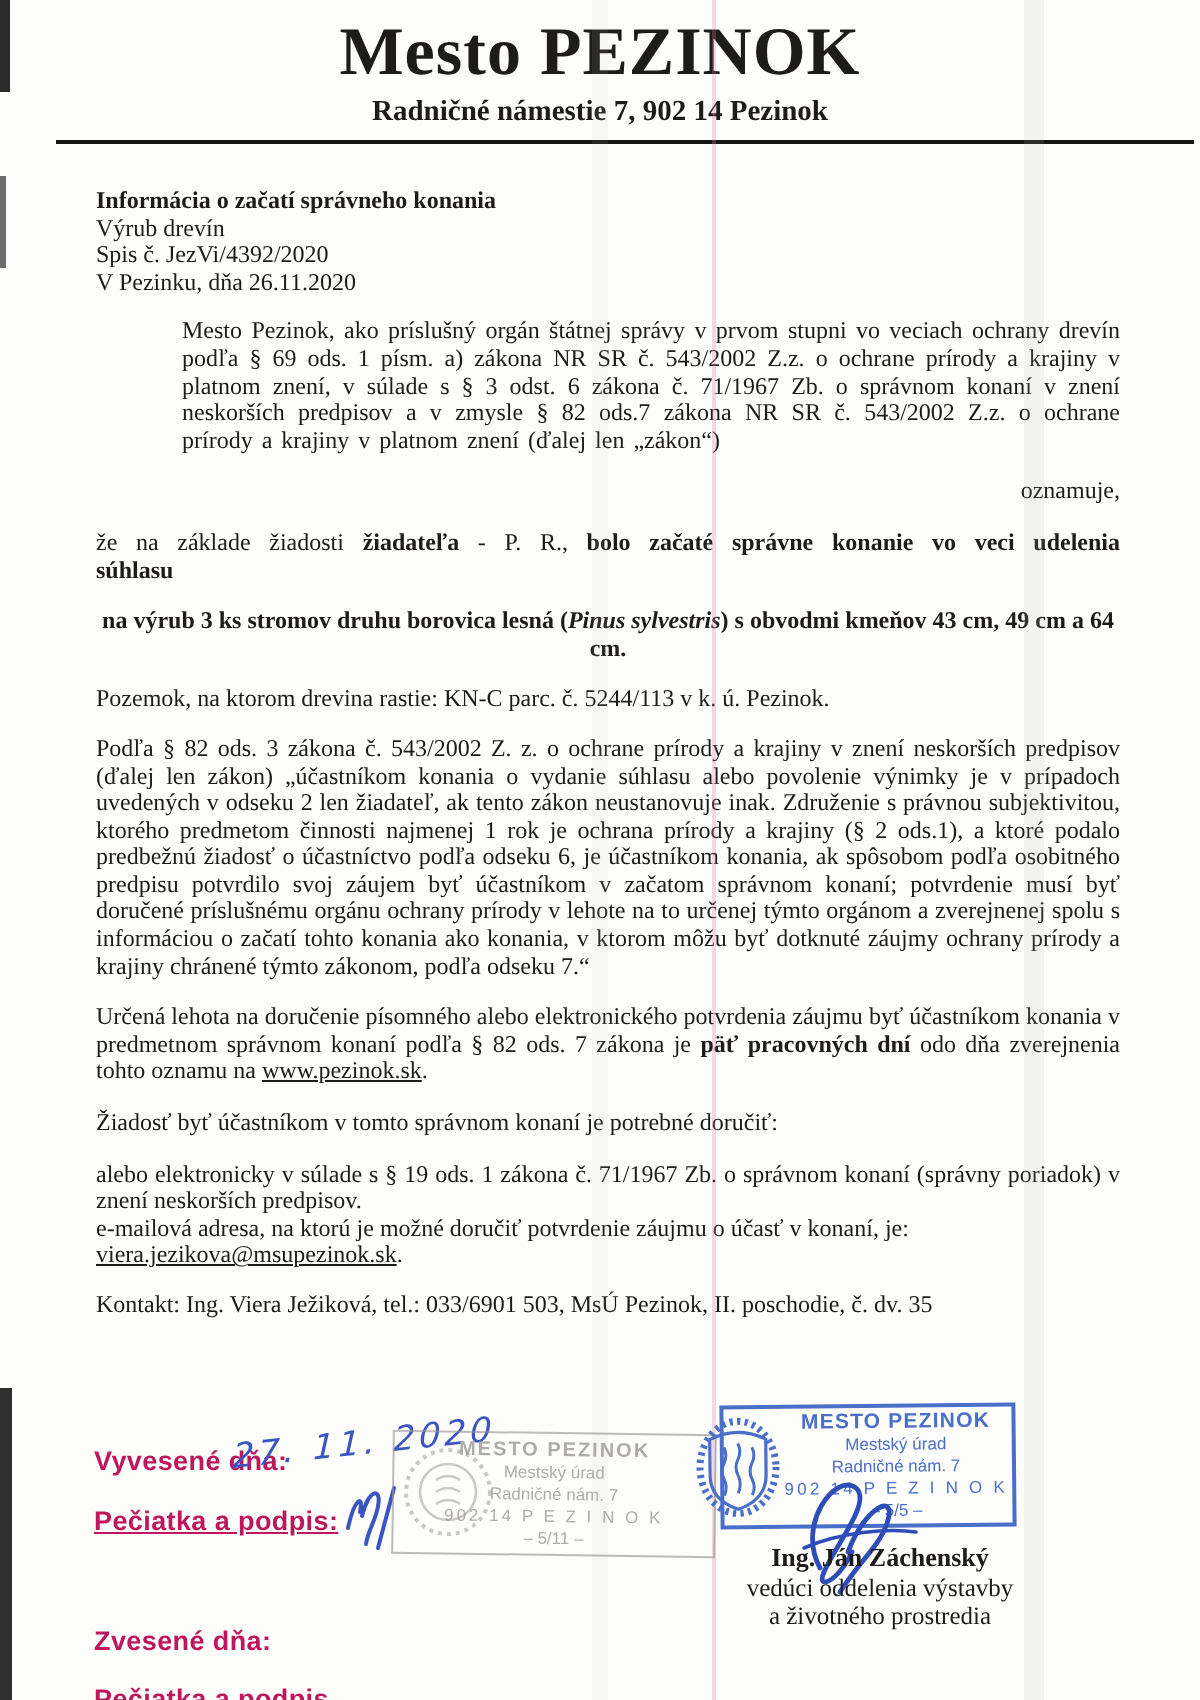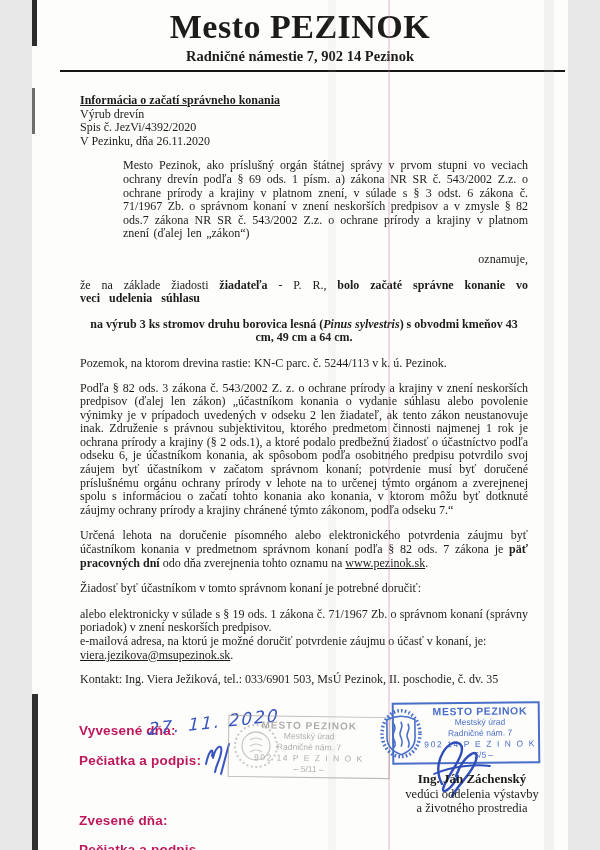--- a/index.html
+++ b/index.html
@@ -1,17 +1,17 @@
 <!DOCTYPE html>
 <html><head>
 <meta charset="utf-8">
 <style>
   html,body { margin:0; padding:0; background:#e8e8e8; }
   .page {
-    position:relative; width:536px; height:850px; margin:0 auto;
+    position:relative; width:600px; height:850px; margin:0 auto;
     background:#fdfdfb; overflow:hidden;
     font-family:"Liberation Serif", serif; color:#1d1c1a;
   }
   
   .streak { position:absolute; top:0; bottom:0; pointer-events:none; }
   .streak.pink1 { left:356px; width:2px; background:rgba(205,125,160,.28); }
   .streak.grey1 { left:512px; width:10px; background:rgba(175,175,175,.14); }
   .streak.grey2 { left:296px; width:8px; background:rgba(190,190,190,.10); }
   .edge-mark { position:absolute; left:0; background:#2c2c2c; }
   .edge-mark.m1 { top:0; width:5px; height:46px; }
@@ -22,21 +22,21 @@
   .hdr { text-align:center; padding-top:8px; }
   .hdr-title { font-size:34px; font-weight:bold; letter-spacing:.5px; margin:0; }
   .hdr-sub { font-size:14.5px; font-weight:bold; margin-top:2px; }
   .hdr-rule { border:none; border-top:2.5px solid #161616; margin:5px 3px 0 28px; }
 
   
   .content {
     margin:22px 40px 0 48px; font-size:12px; line-height:13.6px;
     text-align:justify;
   }
-  .c-title { font-weight:bold; text-decoration:underline; }
+  .c-title { font-weight:bold; }
   .p1 { margin-top:11px; word-spacing:1.5px;margin-left:43px; }
   .oznamuje { text-align:right; margin:10px 0; }
   .p2 { word-spacing:6px; }
   .p3 { text-align:center; font-weight:bold; margin-top:8px; }
   .mt { margin-top:11px; }
   b.seg { font-weight:bold; }
   i.seg { font-style:italic; }
   .lnk { text-decoration:underline; }
 
   
@@ -119,21 +119,21 @@
     <p class="mt">Žiadosť byť účastníkom v tomto správnom konaní je potrebné doručiť:</p>
     <div>alebo elektronicky v súlade s § 19 ods. 1 zákona č. 71/1967 Zb. o správnom konaní (správny poriadok) v znení neskorších predpisov.</div>
     <div>e-mailová adresa, na ktorú je možné doručiť potvrdenie záujmu o účasť v konaní, je:</div>
     <div><span class="lnk">viera.jezikova@msupezinok.sk</span><span>.</span></div>
 
     <p class="mt">Kontakt: Ing. Viera Ježiková, tel.: 033/6901 503, MsÚ Pezinok, II. poschodie, č. dv. 35</p>
   </div>
 
   <div class="blue-label" style="left:47px; top:723px;">Vyvesené dňa:</div>
   <div class="hand-date">27. 11. 2020</div>
-  <div class="blue-label" style="left:47px; top:753px;">Pečiatka a podpis:</div>
+  <div class="blue-label" style="left:47px; top:753px;text-decoration:underline;">Pečiatka a podpis:</div>
 
   <svg class="initials" width="34" height="38" viewBox="0 0 34 38">
     <path d="M4 24 C 7 10, 12 6, 10 16 M 11 18 C 14 5, 21 3, 19 13 C 18 20, 14 25, 13 32" stroke="#3a55c0" stroke-width="2" fill="none" stroke-linecap="round"></path>
     <path d="M27 4 L 19 34" stroke="#3a55c0" stroke-width="2" fill="none" stroke-linecap="round"></path>
   </svg>
 
   <div class="stamp-grey">
     <div class="txt">
       <div class="l1">MESTO PEZINOK</div>
       <div>Mestský úrad</div>

